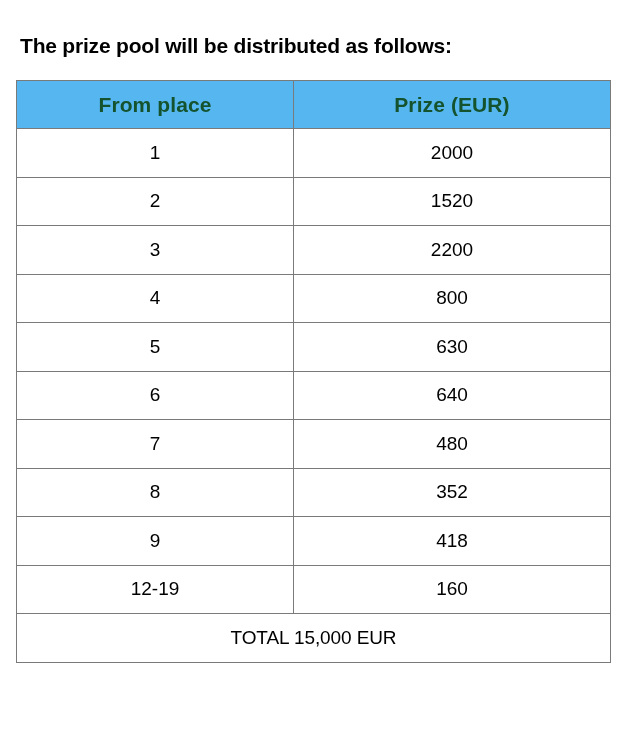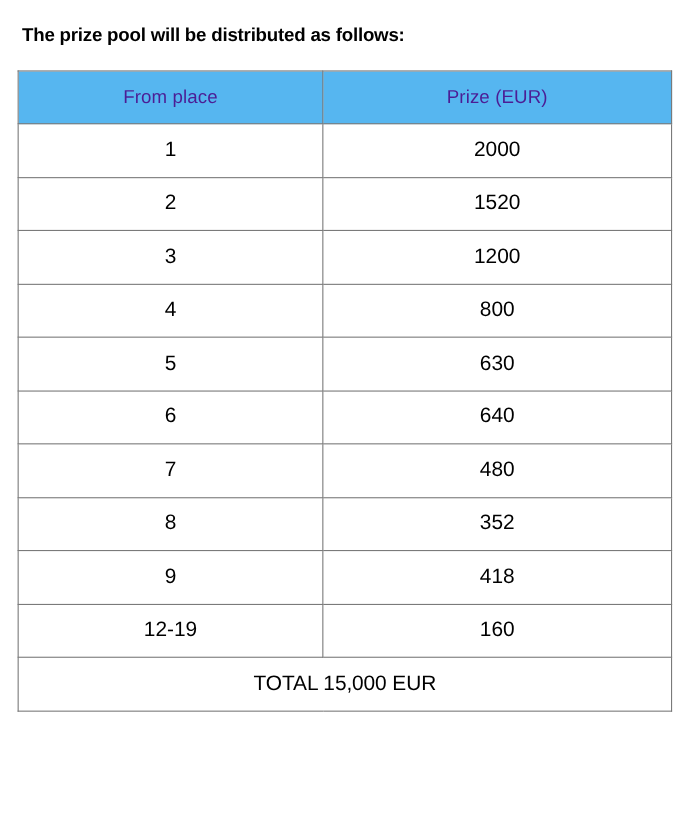--- a/index.html
+++ b/index.html
@@ -13,44 +13,44 @@
     font-family: "Liberation Sans", sans-serif;
     color: #000000;
     overflow: hidden;
   }
   .page {
     padding: 18px 16px 0 16px;
     box-sizing: border-box;
     width: 627px;
   }
   .heading {
-    font-size: 17px;
+    font-size: 21px;
     font-weight: bold;
     letter-spacing: -0.2px;
     color: #000000;
-    margin: 4px 0 22px 4px;
+    margin: 16px 0 22px 4px;
   }
   table.prize-table {
     border-collapse: collapse;
     width: 594px;
     table-layout: fixed;
   }
   table.prize-table th,
   table.prize-table td {
     border: 1px solid #7a7a7a;
     text-align: center;
     font-size: 19px;
     color: #000000;
   }
   table.prize-table th {
     background: #56b6f0;
-    color: #4c1d95;
-    font-weight: normal;
+    color: #14532d;
+    font-weight: bold;
     height: 45px;
-    font-size: 17px;
+    font-size: 21px;
     letter-spacing: 0.1px;
   }
   table.prize-table td {
     height: 45.5px;
     background: #ffffff;
     font-weight: normal;
   }
   table.prize-table col.col-place { width: 277px; }
   table.prize-table col.col-prize { width: 317px; }
   td.total-cell {
@@ -81,21 +81,21 @@
       <tr>
         <td>1</td>
         <td>2000</td>
       </tr>
       <tr>
         <td>2</td>
         <td>1520</td>
       </tr>
       <tr>
         <td>3</td>
-        <td>1200</td>
+        <td>2200</td>
       </tr>
       <tr>
         <td>4</td>
         <td>800</td>
       </tr>
       <tr>
         <td>5</td>
         <td>630</td>
       </tr>
       <tr>

